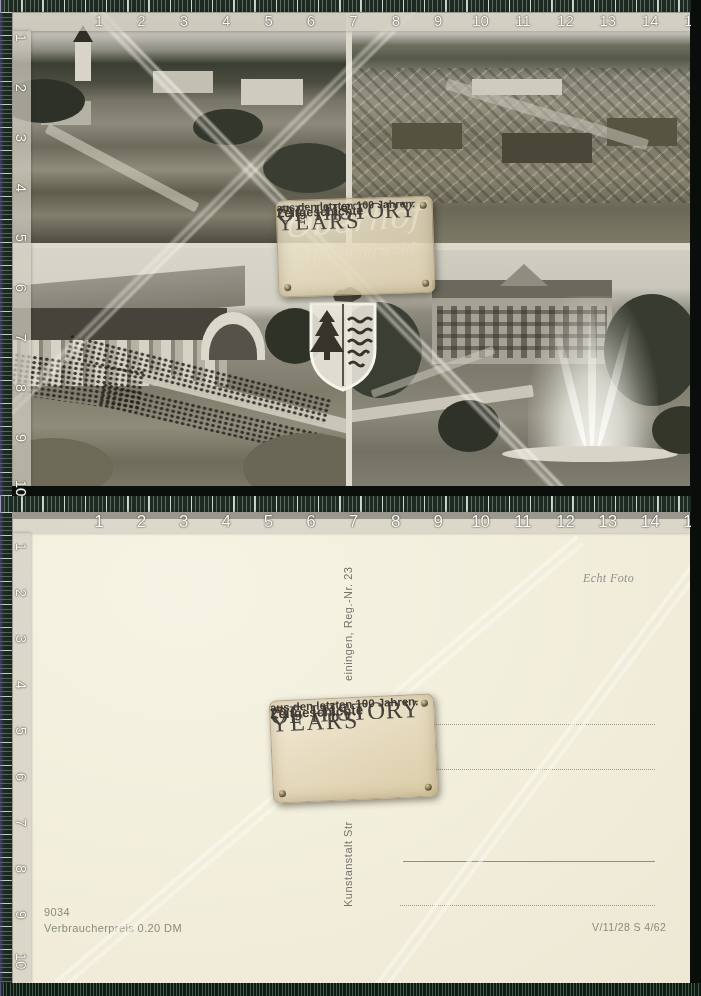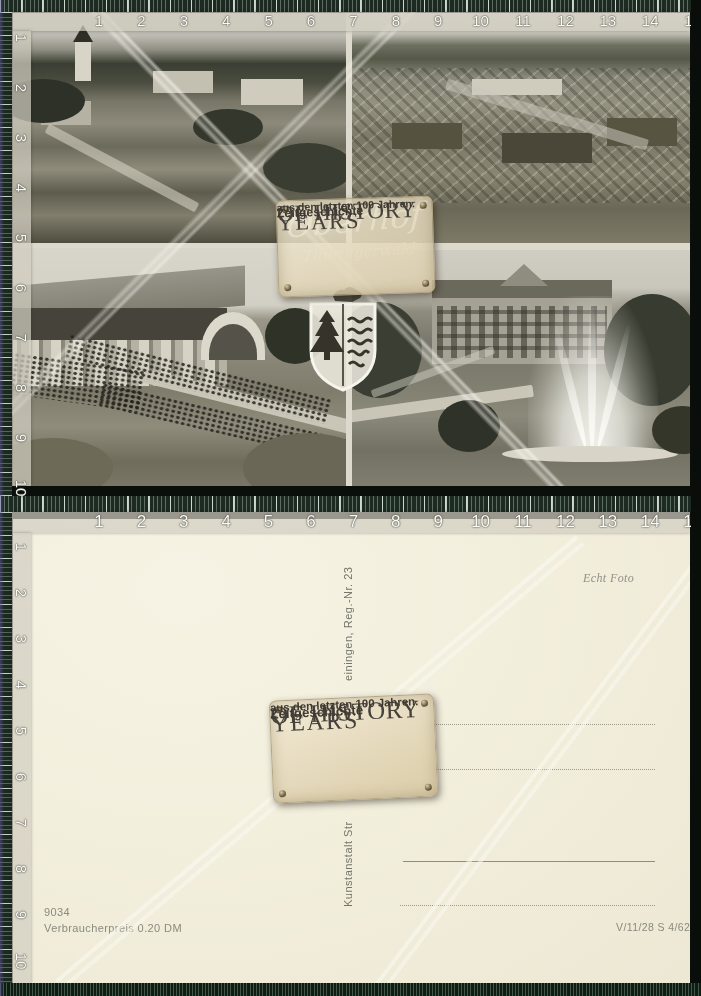--- a/index.html
+++ b/index.html
@@ -102,21 +102,21 @@
     background:radial-gradient(ellipse at 25% 15%,#f7f3e4 0%,#f3efdd 45%,#ece8d4 100%);}
   .backtext{color:#8a8a7e;font-size:11px;letter-spacing:.4px;z-index:32;text-align:right;}
   #echt-foto{left:583px;top:571px;font-family:"Liberation Serif",serif;font-style:italic;
     font-size:12px;color:#90908a;}
   .pubtext{color:#74746b;font-size:11px;letter-spacing:.5px;white-space:nowrap;
     transform:rotate(-90deg);transform-origin:left top;z-index:33;}
   #pub-lower{left:342px;top:907px;}
   #pub-upper{left:342px;top:681px;}
   #order-number{left:44px;top:906px;}
   #price-line{left:44px;top:922px;}
-  #print-code{left:592px;top:921px;font-size:10.5px;margin-left:24px;}
+  #print-code{left:592px;top:921px;font-size:10.5px;}
   .addr-dotted{border-top:1.5px dotted #9a9a8c;height:0;z-index:31;}
   .addr-solid{border-top:1.5px solid #8e8e80;height:0;z-index:31;}
   #addr1{left:423px;top:724px;width:232px;}
   #addr2{left:423px;top:769px;width:232px;}
   #addr3{left:403px;top:861px;width:252px;}
   #addr4{left:400px;top:905px;width:255px;}
 
   .z60{z-index:60;}
 </style>
 </head>

